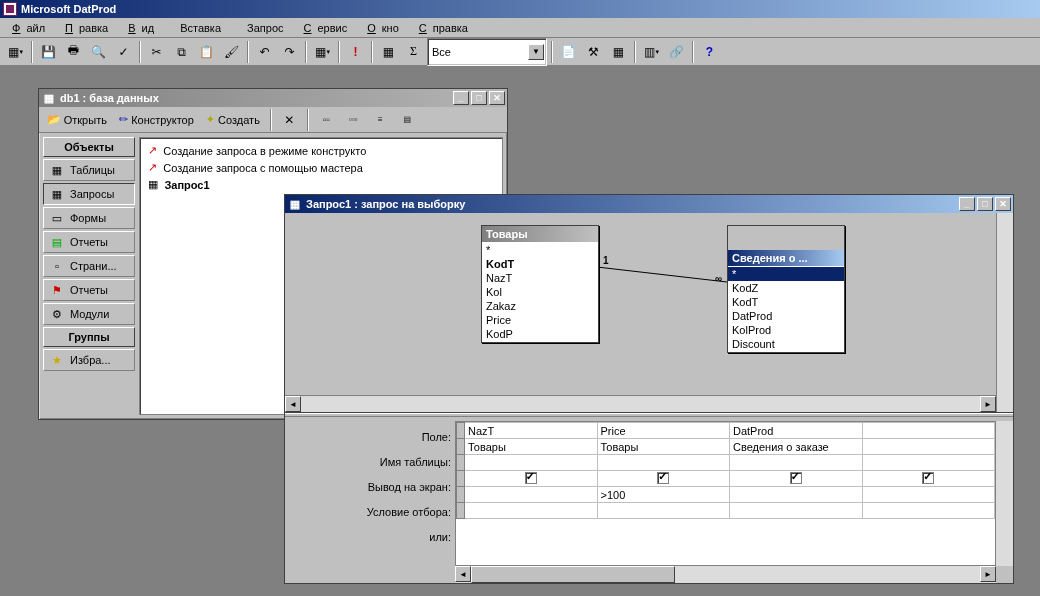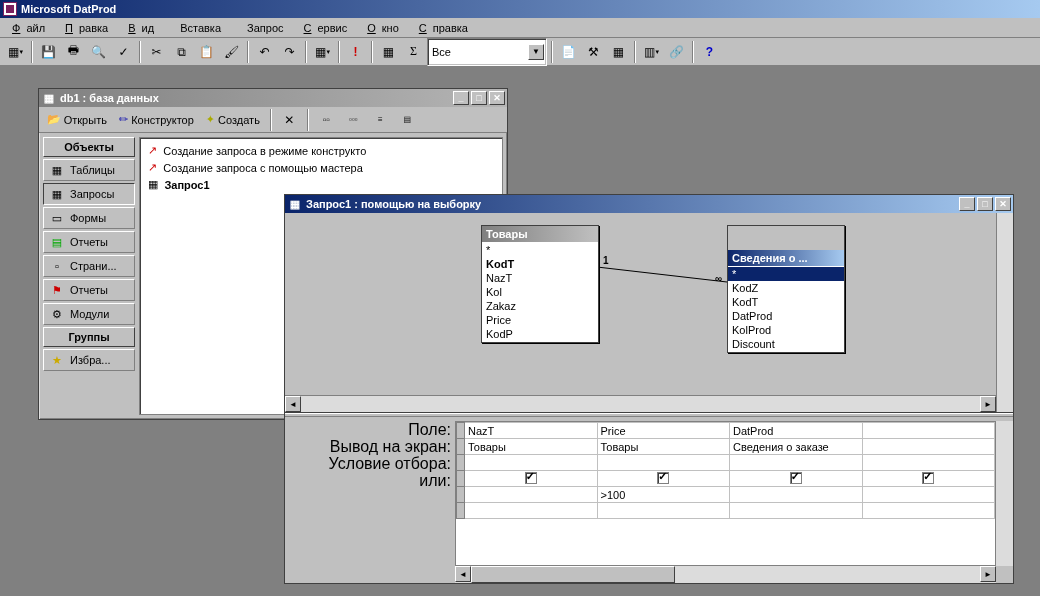--- a/index.html
+++ b/index.html
@@ -208,21 +208,21 @@
   height: calc(100% - 18px - 200px - 4px);
   background:#c0c0c0;
   position:relative;
   display:flex;
 }
 .q-labels {
   width: 170px;
   padding-top: 4px;
   text-align: right;
 }
-.q-labels div { height: 17px; line-height:17px; padding-right: 4px; font-size:16px;}
+.q-labels div { height: 17px; line-height:17px; padding-right: 4px; font-size:11px;margin-top:8px;}
 .q-grid {
   flex: 1;
   background:#fff;
   border:1px solid #808080;
   margin: 4px 17px 17px 0;
   position:relative;
   overflow:hidden;
 }
 .q-grid table { border-collapse: collapse; width:100%;}
 .q-grid td {
@@ -389,21 +389,21 @@
             <span>▦</span>
             <span style="font-weight:bold">Запрос1</span>
           </div>
       </div>
     </div>
   </div>
 
   <div class="window query-window">
     <div class="titlebar">
       <span class="title-icon">▦</span>
-      <span>Запрос1 : помощью на выборку</span>
+      <span>Запрос1 : запрос на выборку</span>
       <div class="buttons">
         <div class="win-btn">_</div>
         <div class="win-btn">□</div>
         <div class="win-btn">✕</div>
       </div>
     </div>
 
     <div class="q-top">
       <div class="q-canvas">
 
@@ -444,20 +444,21 @@
         <div class="sb-track"></div>
         <div class="sb-btn">►</div>
       </div>
     </div>
 
     <div style="height:4px;background:#c0c0c0;border-top:1px solid #fff;border-bottom:1px solid #808080;cursor:ns-resize"></div>
 
     <div class="q-bottom">
       <div class="q-labels">
         <div>Поле:</div>
+        <div>Имя таблицы:</div>
         <div>Вывод на экран:</div>
         <div>Условие отбора:</div>
         <div>или:</div>
       </div>
       <div class="q-grid">
         <table>
           <tbody>
               <tr>
             <td class="rowhdr"></td>
             <td>NazT</td>

